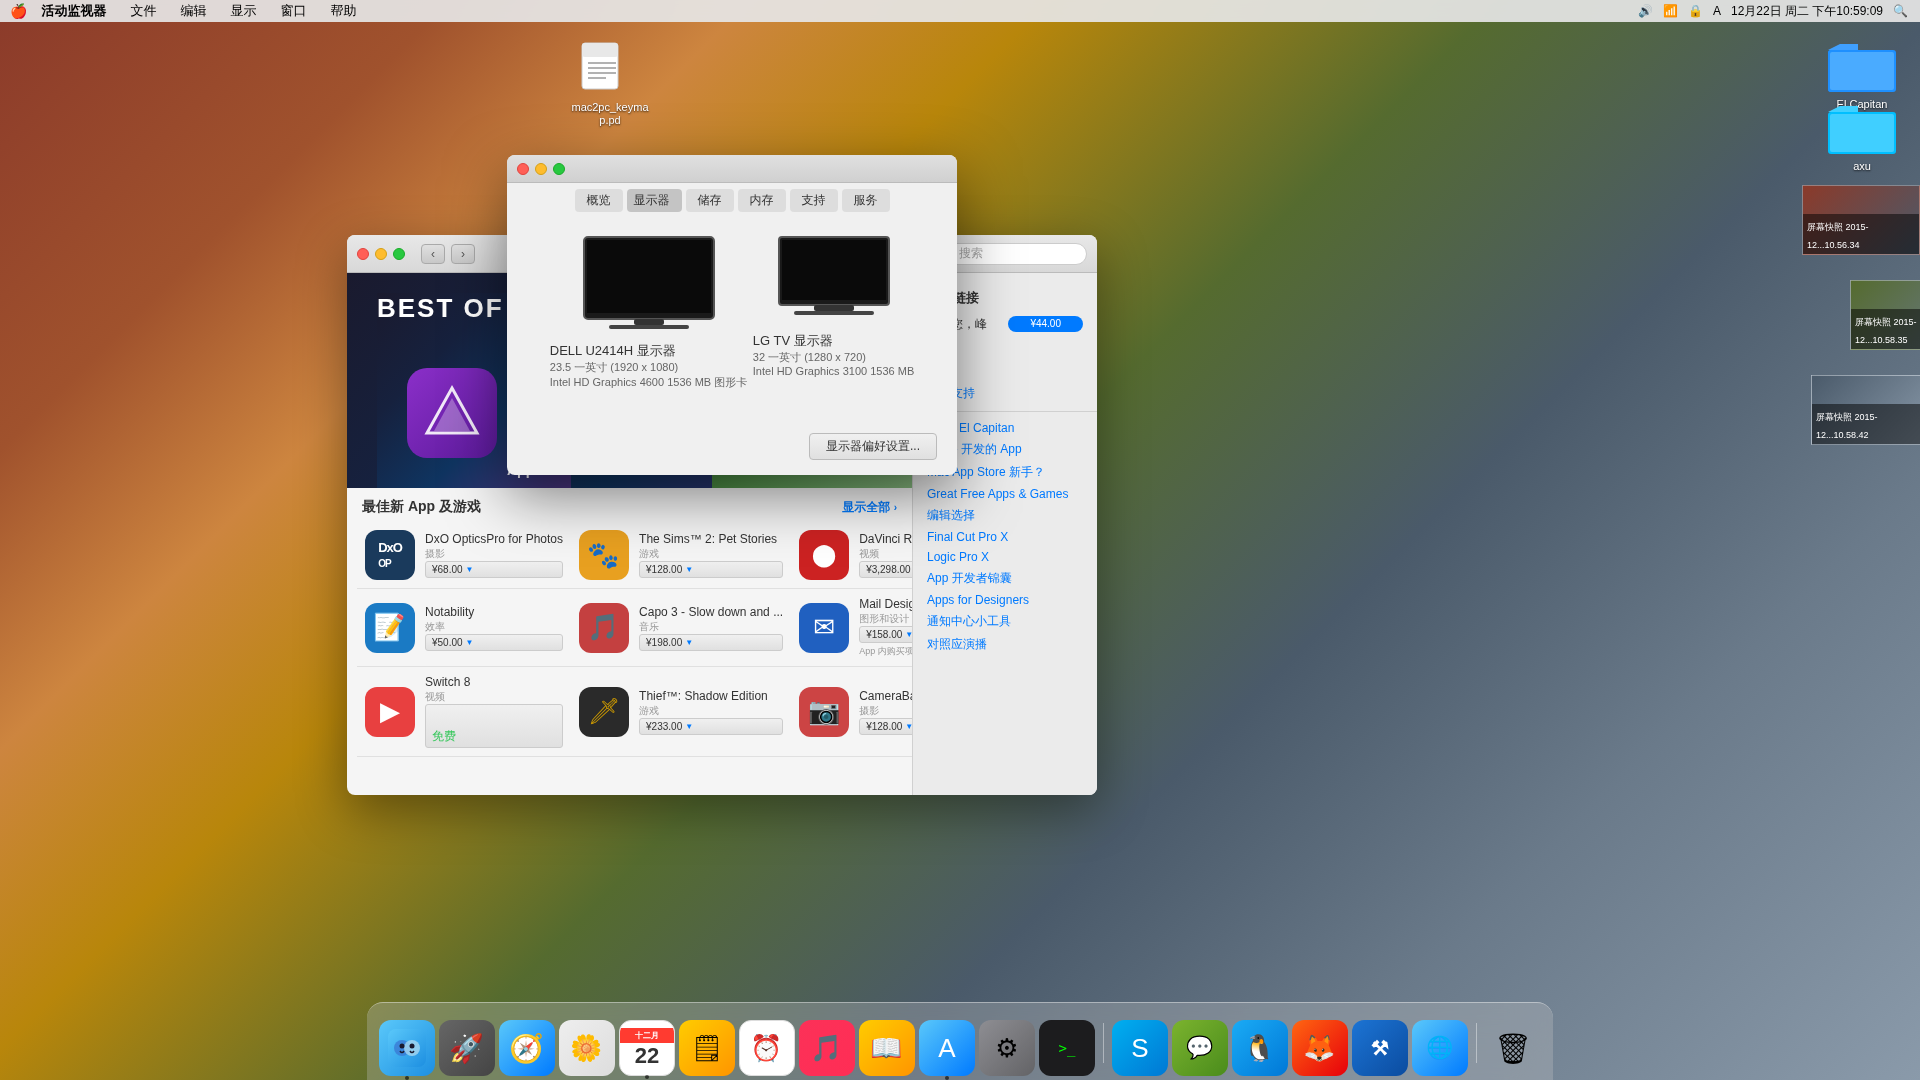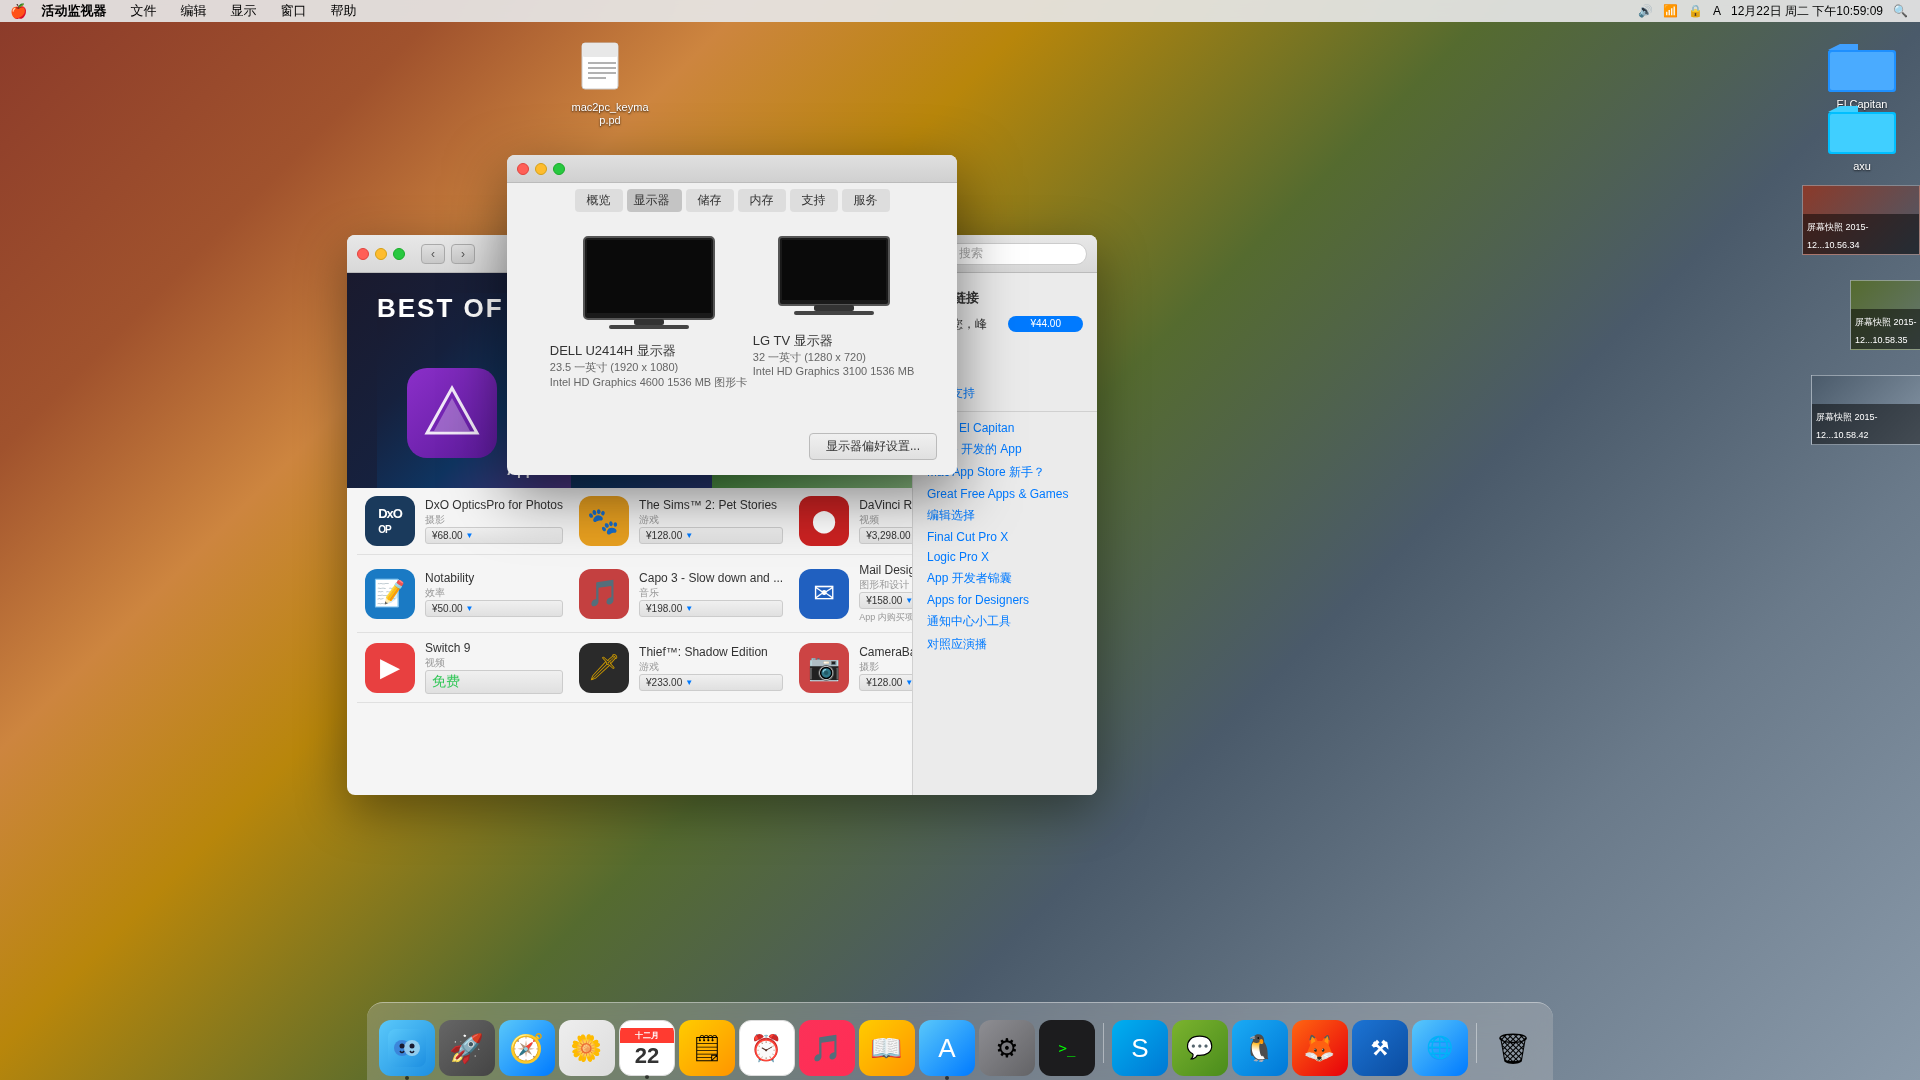--- a/index.html
+++ b/index.html
@@ -336,20 +336,27 @@
             </div>
           </div>
           <div style="position:absolute; bottom:180px; right:40px; width:130px; height:100px; overflow:hidden;">
             <div style="width:100%; height:100%; background: linear-gradient(135deg, #1a1a0a, #3a3a1a, #5a4a2a); display:flex; align-items:center; justify-content:center; font-size:10px; color:rgba(255,200,100,0.9); text-align:center; font-weight:600;">PILLARS OF<br>ETERNITY</div>
           </div>
           <div class="as-hero-bottom" style="position:absolute; bottom:10px; left:160px;">
             <span>App of the Year</span>
           </div>
         </div>
 
+        <div class="as-section-title">
+          <span>最佳新 App 及游戏</span>
+          <span class="as-show-all">
+            <span>显示全部</span>
+            <span class="arrow"> ›</span>
+          </span>
+        </div>
 
         <div class="app-grid">
 
           <div class="app-item">
             <div class="app-icon-box" style="background:#1a3a5c; color:white; font-size:14px; font-weight:700;">
               <span style="font-size:13px; font-weight:800; color:white; letter-spacing:-1px;">DxO<br><span style="font-size:10px;">OP</span></span>
             </div>
             <div class="app-info">
               <div class="app-name">DxO OpticsPro for Photos</div>
               <div class="app-cat">摄影</div>
@@ -431,24 +438,24 @@
                 <div style="font-size:9px; color:#999;">App 内购买项目</div>
               </div>
             </div>
           </div>
 
           <div class="app-item">
             <div class="app-icon-box" style="background:#e84040;">
               <span style="font-size:26px; color:white;">▶</span>
             </div>
             <div class="app-info">
-              <div class="app-name">Switch 9</div>
+              <div class="app-name">Switch 8</div>
               <div class="app-cat">视频</div>
               <div class="app-price">
-                <span style="color:#34C759; font-size:14px;">免费</span>
+                <span style="color:#34C759; font-size:12px;margin-top:21px;">免费</span>
               </div>
             </div>
           </div>
 
           <div class="app-item">
             <div class="app-icon-box" style="background:#2a2a2a;">
               <span style="font-size:26px; color:#cc9900;">🗡</span>
             </div>
             <div class="app-info">
               <div class="app-name">Thief™: Shadow Edition</div>

